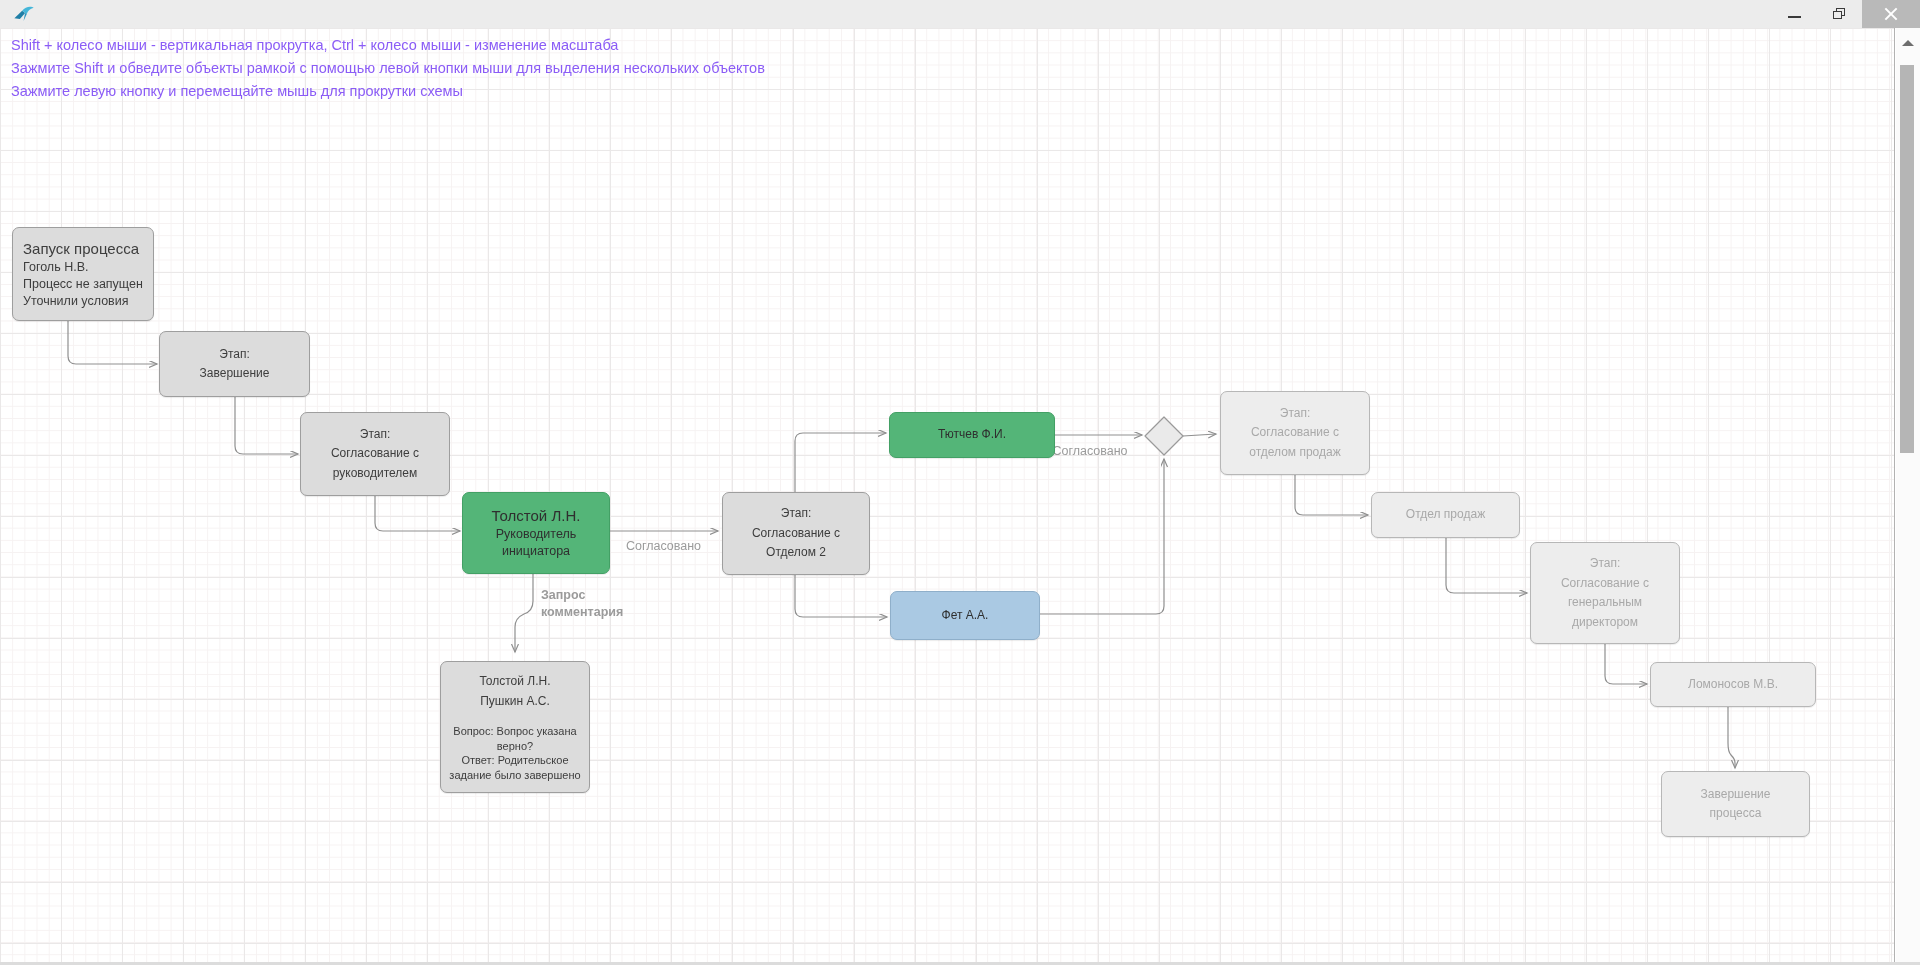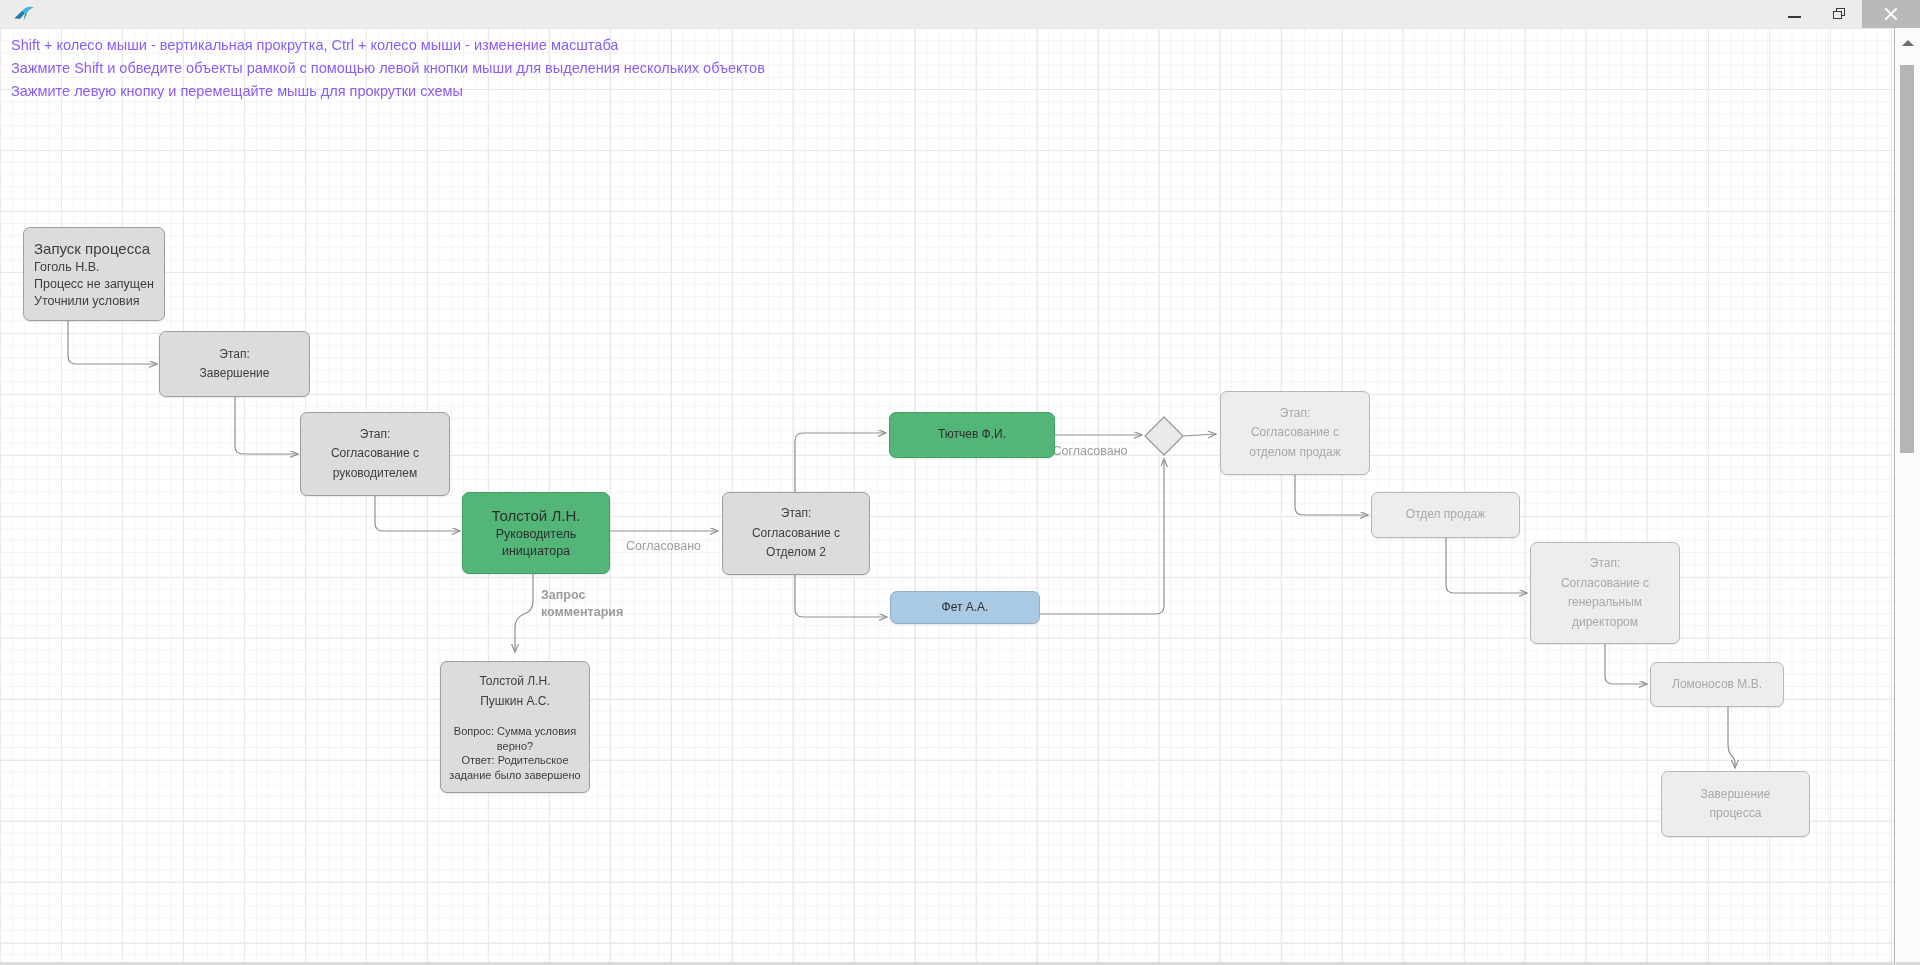--- a/index.html
+++ b/index.html
@@ -135,21 +135,21 @@
     <path d="M1295 475 L1295 507 Q1295 515 1303 515 L1368 515" marker-end="url(#arr)"></path>
     <path d="M1446 538 L1446 585 Q1446 593 1454 593 L1527 593" marker-end="url(#arr)"></path>
     <path d="M1605 644 L1605 676 Q1605 684 1613 684 L1647 684" marker-end="url(#arr)"></path>
     <path d="M1728 707 L1728 743 Q1728 752 1731 755 Q1735 759 1735 763 L1735 768" marker-end="url(#arr)"></path>
     <path d="M533 574 L533 601 Q533 611 524 614 Q515 618 515 627 L515 652" marker-end="url(#arr)"></path>
   </g>
   <polygon points="1145,436 1164,417 1183,436 1164,455" fill="#eaeaea" stroke="#9a9a9a" stroke-width="1.2" stroke-linejoin="round"></polygon>
 </svg>
 
 <div>
-    <div class="node gray left" style="left: 23px; top: 227px; width: 142px; height: 94px;">
+    <div class="node gray left" style="left: 12px; top: 227px; width: 142px; height: 94px;">
       <span class="ln lg">Запуск процесса</span>
       <span class="ln sm">Гоголь Н.В.</span>
       <span class="ln sm">Процесс не запущен</span>
       <span class="ln sm">Уточнили условия</span>
     </div>
     <div class="node gray" style="left: 159px; top: 331px; width: 151px; height: 66px;">
       <span class="ln md">Этап:</span>
       <span class="ln md">Завершение</span>
     </div>
     <div class="node gray" style="left: 300px; top: 412px; width: 150px; height: 84px;">
@@ -163,49 +163,49 @@
       <span class="ln sm">инициатора</span>
     </div>
     <div class="node gray" style="left: 722px; top: 492px; width: 148px; height: 83px;">
       <span class="ln md">Этап:</span>
       <span class="ln md">Согласование с</span>
       <span class="ln md">Отделом 2</span>
     </div>
     <div class="node green" style="left: 889px; top: 412px; width: 166px; height: 46px;">
       <span class="ln md">Тютчев Ф.И.</span>
     </div>
-    <div class="node blue" style="left: 890px; top: 591px; width: 150px; height: 33px;">
+    <div class="node blue" style="left: 890px; top: 591px; width: 150px; height: 49px;">
       <span class="ln md">Фет А.А.</span>
     </div>
     <div class="node pending" style="left: 1220px; top: 391px; width: 150px; height: 84px;">
       <span class="ln md">Этап:</span>
       <span class="ln md">Согласование с</span>
       <span class="ln md">отделом продаж</span>
     </div>
     <div class="node pending" style="left: 1371px; top: 492px; width: 149px; height: 46px;">
       <span class="ln md">Отдел продаж</span>
     </div>
     <div class="node pending" style="left: 1530px; top: 542px; width: 150px; height: 102px;">
       <span class="ln md">Этап:</span>
       <span class="ln md">Согласование с</span>
       <span class="ln md">генеральным</span>
       <span class="ln md">директором</span>
     </div>
-    <div class="node pending" style="left: 1650px; top: 662px; width: 134px; height: 45px;">
+    <div class="node pending" style="left: 1650px; top: 662px; width: 166px; height: 45px;">
       <span class="ln md">Ломоносов М.В.</span>
     </div>
     <div class="node pending" style="left: 1661px; top: 771px; width: 149px; height: 66px;">
       <span class="ln md">Завершение</span>
       <span class="ln md">процесса</span>
     </div>
     <div class="node gray" style="left: 440px; top: 661px; width: 150px; height: 132px;">
       <span class="ln md">Толстой Л.Н.</span>
       <span class="ln md">Пушкин А.С.</span>
       <span class="ln gap"></span>
-      <span class="ln xs">Вопрос: Сумма условия верно?</span>
+      <span class="ln xs">Вопрос: Вопрос указана верно?</span>
       <span class="ln xs">Ответ: Родительское задание было завершено</span>
     </div>
     <div class="edge-label" style="left: 616px; top: 538px; width: 95px;">Согласовано</div>
     <div class="edge-label" style="left: 1045px; top: 443px; width: 90px;">Согласовано</div>
     <div class="edge-label left" style="left: 541px; top: 587px; width: 85px;">Запрос комментария</div>
   </div>
 
 <div class="vscroll">
   <div class="up-arrow"></div>
   <div class="thumb"></div>

